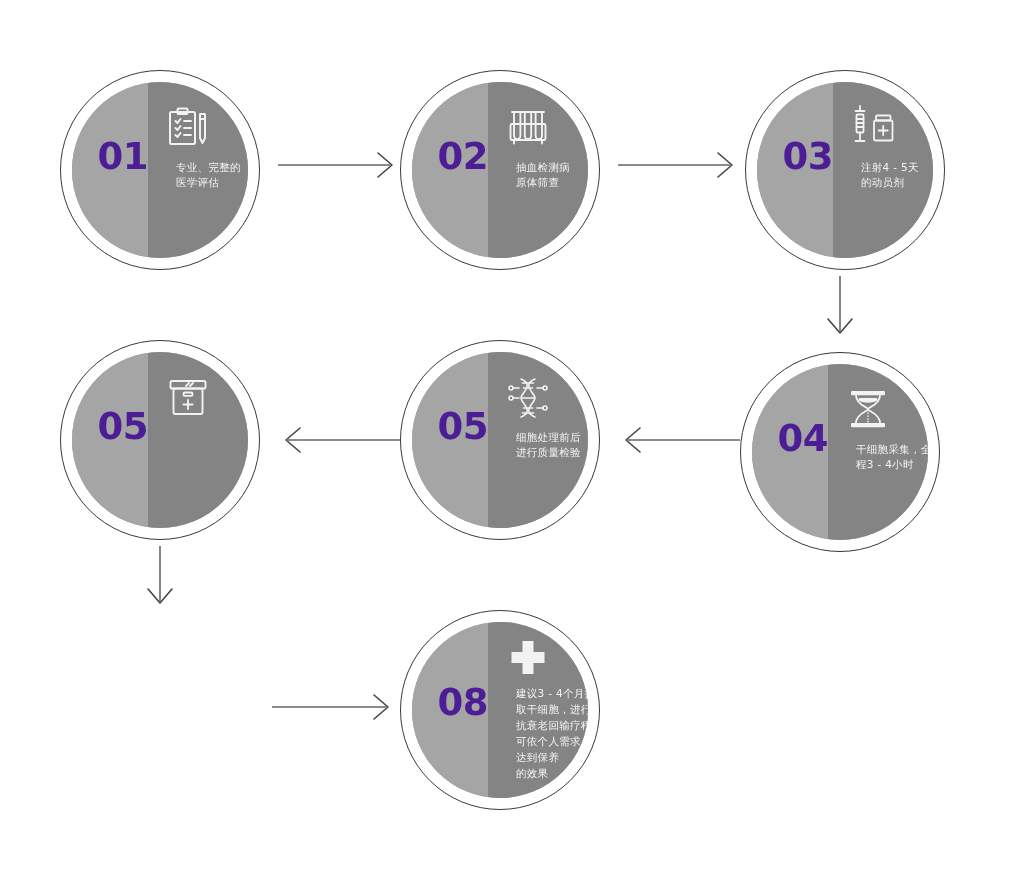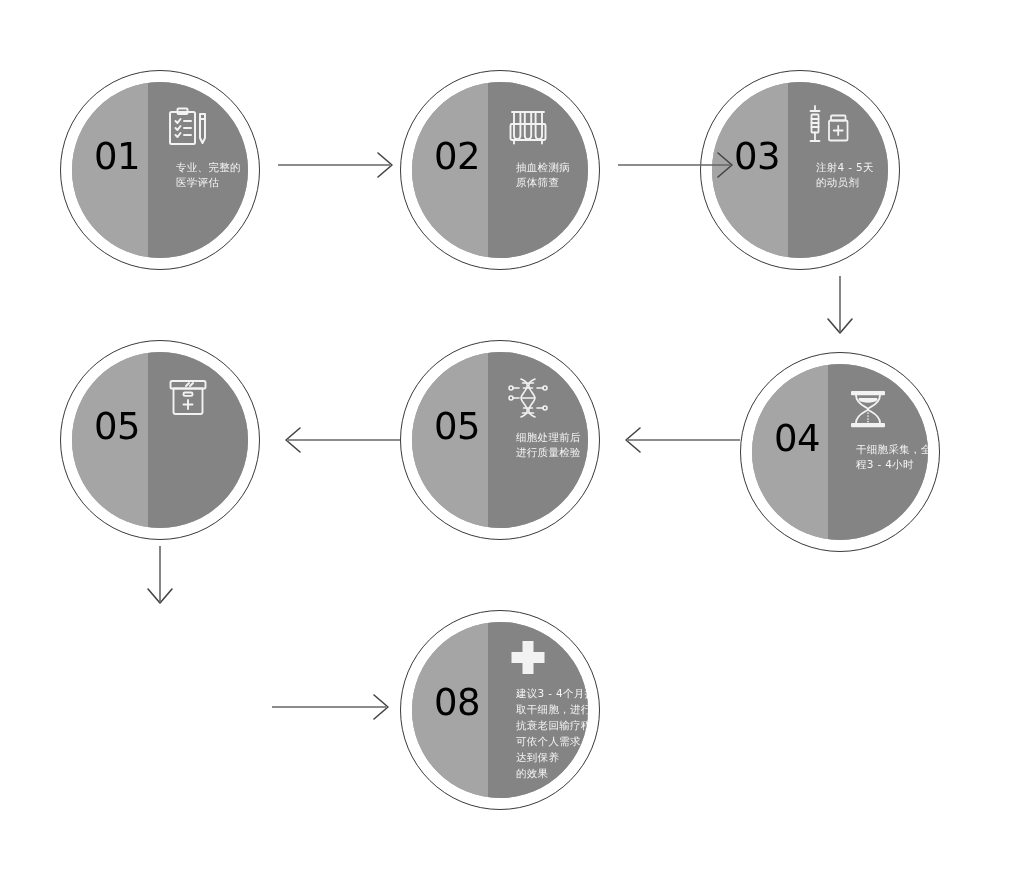--- a/index.html
+++ b/index.html
@@ -55,25 +55,25 @@
     width: 100px;
     height: 176px;
     background: #848484;
   }
 
   .node-num {
     position: absolute;
     left: 14px;
     top: 56px;
     width: 62px;
-    text-align: center;
+    text-align: right;
     font-size: 37px;
     line-height: 37px;
-    font-weight: 400;
-    color: #000000;
+    font-weight: 700;
+    color: #4c1d95;
     letter-spacing: -0.5px;
     font-family: "DejaVu Sans", "Liberation Sans", sans-serif;
   }
 
   .node-icon {
     position: absolute;
     left: 78px;
     top: 18px;
     width: 76px;
     height: 56px;
@@ -151,21 +151,21 @@
           <rect x="5.5" y="19" width="35" height="16" rx="1.4"></rect>
           <line x1="9" y1="35" x2="9" y2="38.5"></line>
           <line x1="37" y1="35" x2="37" y2="38.5"></line>
         </svg>
       </div>
       <div class="node-text">抽血检测病
 原体筛查</div>
     </div>
   </div>
 
-  <div class="node" style="left:700px; top:70px;">
+  <div class="node" style="left:745px; top:70px;">
     <div class="node-inner">
       <div class="half-left"></div>
       <div class="half-right"></div>
       <div class="node-num">03</div>
       <div class="node-icon">
         <svg width="50" height="48" viewBox="0 0 50 48" fill="none" stroke="#f2f2f2" stroke-width="1.8" stroke-linecap="round" stroke-linejoin="round">
           <line x1="12" y1="2" x2="12" y2="7"></line>
           <line x1="7.5" y1="7" x2="16.5" y2="7"></line>
           <rect x="8.5" y="10.5" width="7" height="18" rx="0.8"></rect>
           <line x1="8.5" y1="15" x2="15.5" y2="15"></line>

